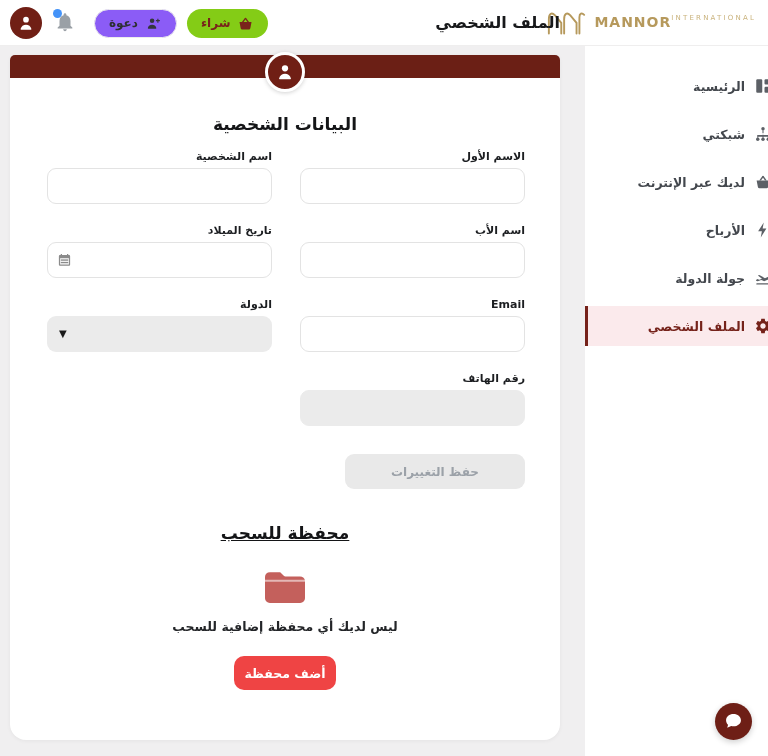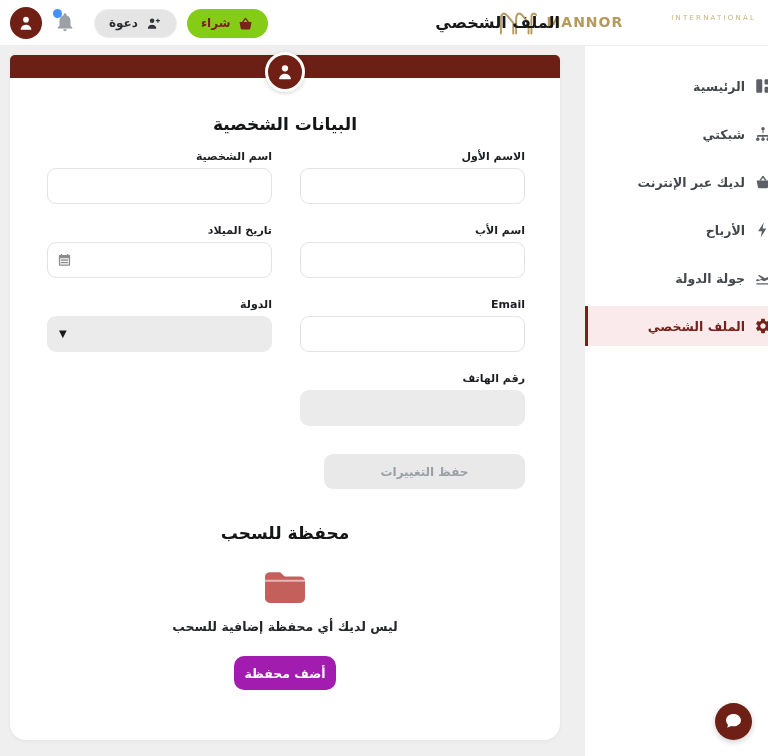--- a/index.html
+++ b/index.html
@@ -16,21 +16,21 @@
     position:absolute; top:0; left:0; right:0; height:46px;
     background:#ffffff; border-bottom:1px solid #efeeee; z-index:5;
   }
   .logo {
     position:absolute; right:12px; top:7px; display:flex; align-items:center; gap:6px;
     direction:ltr;
   }
   .logo-mark { width:42px; height:30px; }
   .logo-text { display:flex; flex-direction:row; line-height:1.05; }
   .logo-name { font-size:14px; font-weight:700; color:#b6995c; letter-spacing:1px; }
-  .logo-sub  { font-size:7px; color:#c9b27c; letter-spacing:2.2px;margin-left:48px; }
+  .logo-sub  { font-size:7px; color:#c9b27c; letter-spacing:2.2px; }
   .page-title {
     position:absolute; right:208px; top:0; height:46px; line-height:46px;
     font-size:16px; font-weight:700; color:#17181a;
   }
   .header-left {
     position:absolute; left:10px; top:8px; height:30px;
     display:flex; align-items:center; direction:ltr;
   }
   .hdr-avatar {
     width:32px; height:32px; border-radius:50%; background:#701f15;
@@ -41,21 +41,21 @@
   .bell-wrap svg { width:22px; height:22px; }
   .bell-dot {
     position:absolute; left:-1px; top:-2px; width:9px; height:9px;
     border-radius:50%; background:#4493f8;
   }
   .pill-btn {
     height:29px; border-radius:15px; display:flex; align-items:center;
     padding:0 14px; gap:7px; font-size:12px; font-weight:700; cursor:pointer;
     border:none; font-family:inherit;
   }
-  .invite-btn { margin-left:16px; background:#e5e5e5; border:1px solid #ececec; color:#2d2f33; flex-direction:row-reverse; }
+  .invite-btn { margin-left:16px; background:#8b5cf6; border:1px solid #ececec; color:#2d2f33; flex-direction:row-reverse; }
   .buy-btn    { margin-left:10px; background:#84cc16; color:#79231b; flex-direction:row-reverse; }
   .pill-btn svg { width:17px; height:17px; }
 
   
   .sidebar {
     position:absolute; left:585px; top:46px; width:201px; height:710px;
     background:#ffffff; padding-top:20px; display:flex; flex-direction:column; gap:8px;
   }
   .side-item {
     position:relative; height:40px; display:flex; align-items:center;
@@ -103,31 +103,31 @@
   .iconwrap .tf { padding-left:32px; }
   .field-icon { position:absolute; left:10px; top:50%; transform:translateY(-50%); width:15px; height:15px; }
   .selectbox {
     position:relative; width:100%; height:36px; background:#ebebeb; border-radius:9px; cursor:pointer;
   }
   .selectbox .caret {
     position:absolute; left:12px; top:50%; transform:translateY(-58%);
     font-size:10px; color:#1a1a1a;
   }
   .save-btn {
-    display:block; width:201px; height:35px; margin:28px 35px 0 0;
+    display:block; width:180px; height:35px; margin:28px 35px 0 0;
     background:#e9e9e9; border:none; border-radius:9px;
     font-family:inherit; font-size:12px; font-weight:700; color:#9ba1a8; cursor:pointer;
   }
 
-  .wallet-heading { margin-top:34px; text-align:center; font-size:17px; font-weight:700; color:#141517; }
+  .wallet-heading { margin-top:34px; text-align:center; font-size:17px; font-weight:700; color:#141517;text-decoration:underline; }
   .folder-icon { display:block; margin:20px auto 0; width:58px; height:48px; }
   .wallet-empty { margin-top:8px; text-align:center; font-size:12.5px; font-weight:700; color:#232528; }
   .add-wallet-btn {
     display:block; margin:22px auto 0; height:34px; padding:0 10px;
-    background:#a21caf; border:none; border-radius:10px;
+    background:#ef4444; border:none; border-radius:10px;
     font-family:inherit; font-size:12.5px; font-weight:700; color:#ffffff; cursor:pointer;
   }
 
   
   .chat-fab {
     position:absolute; right:16px; bottom:16px; width:37px; height:37px;
     border-radius:50%; background:#6e1f16; border:none; cursor:pointer;
     display:flex; align-items:center; justify-content:center;
     box-shadow:0 2px 6px rgba(0,0,0,.2);
   }

